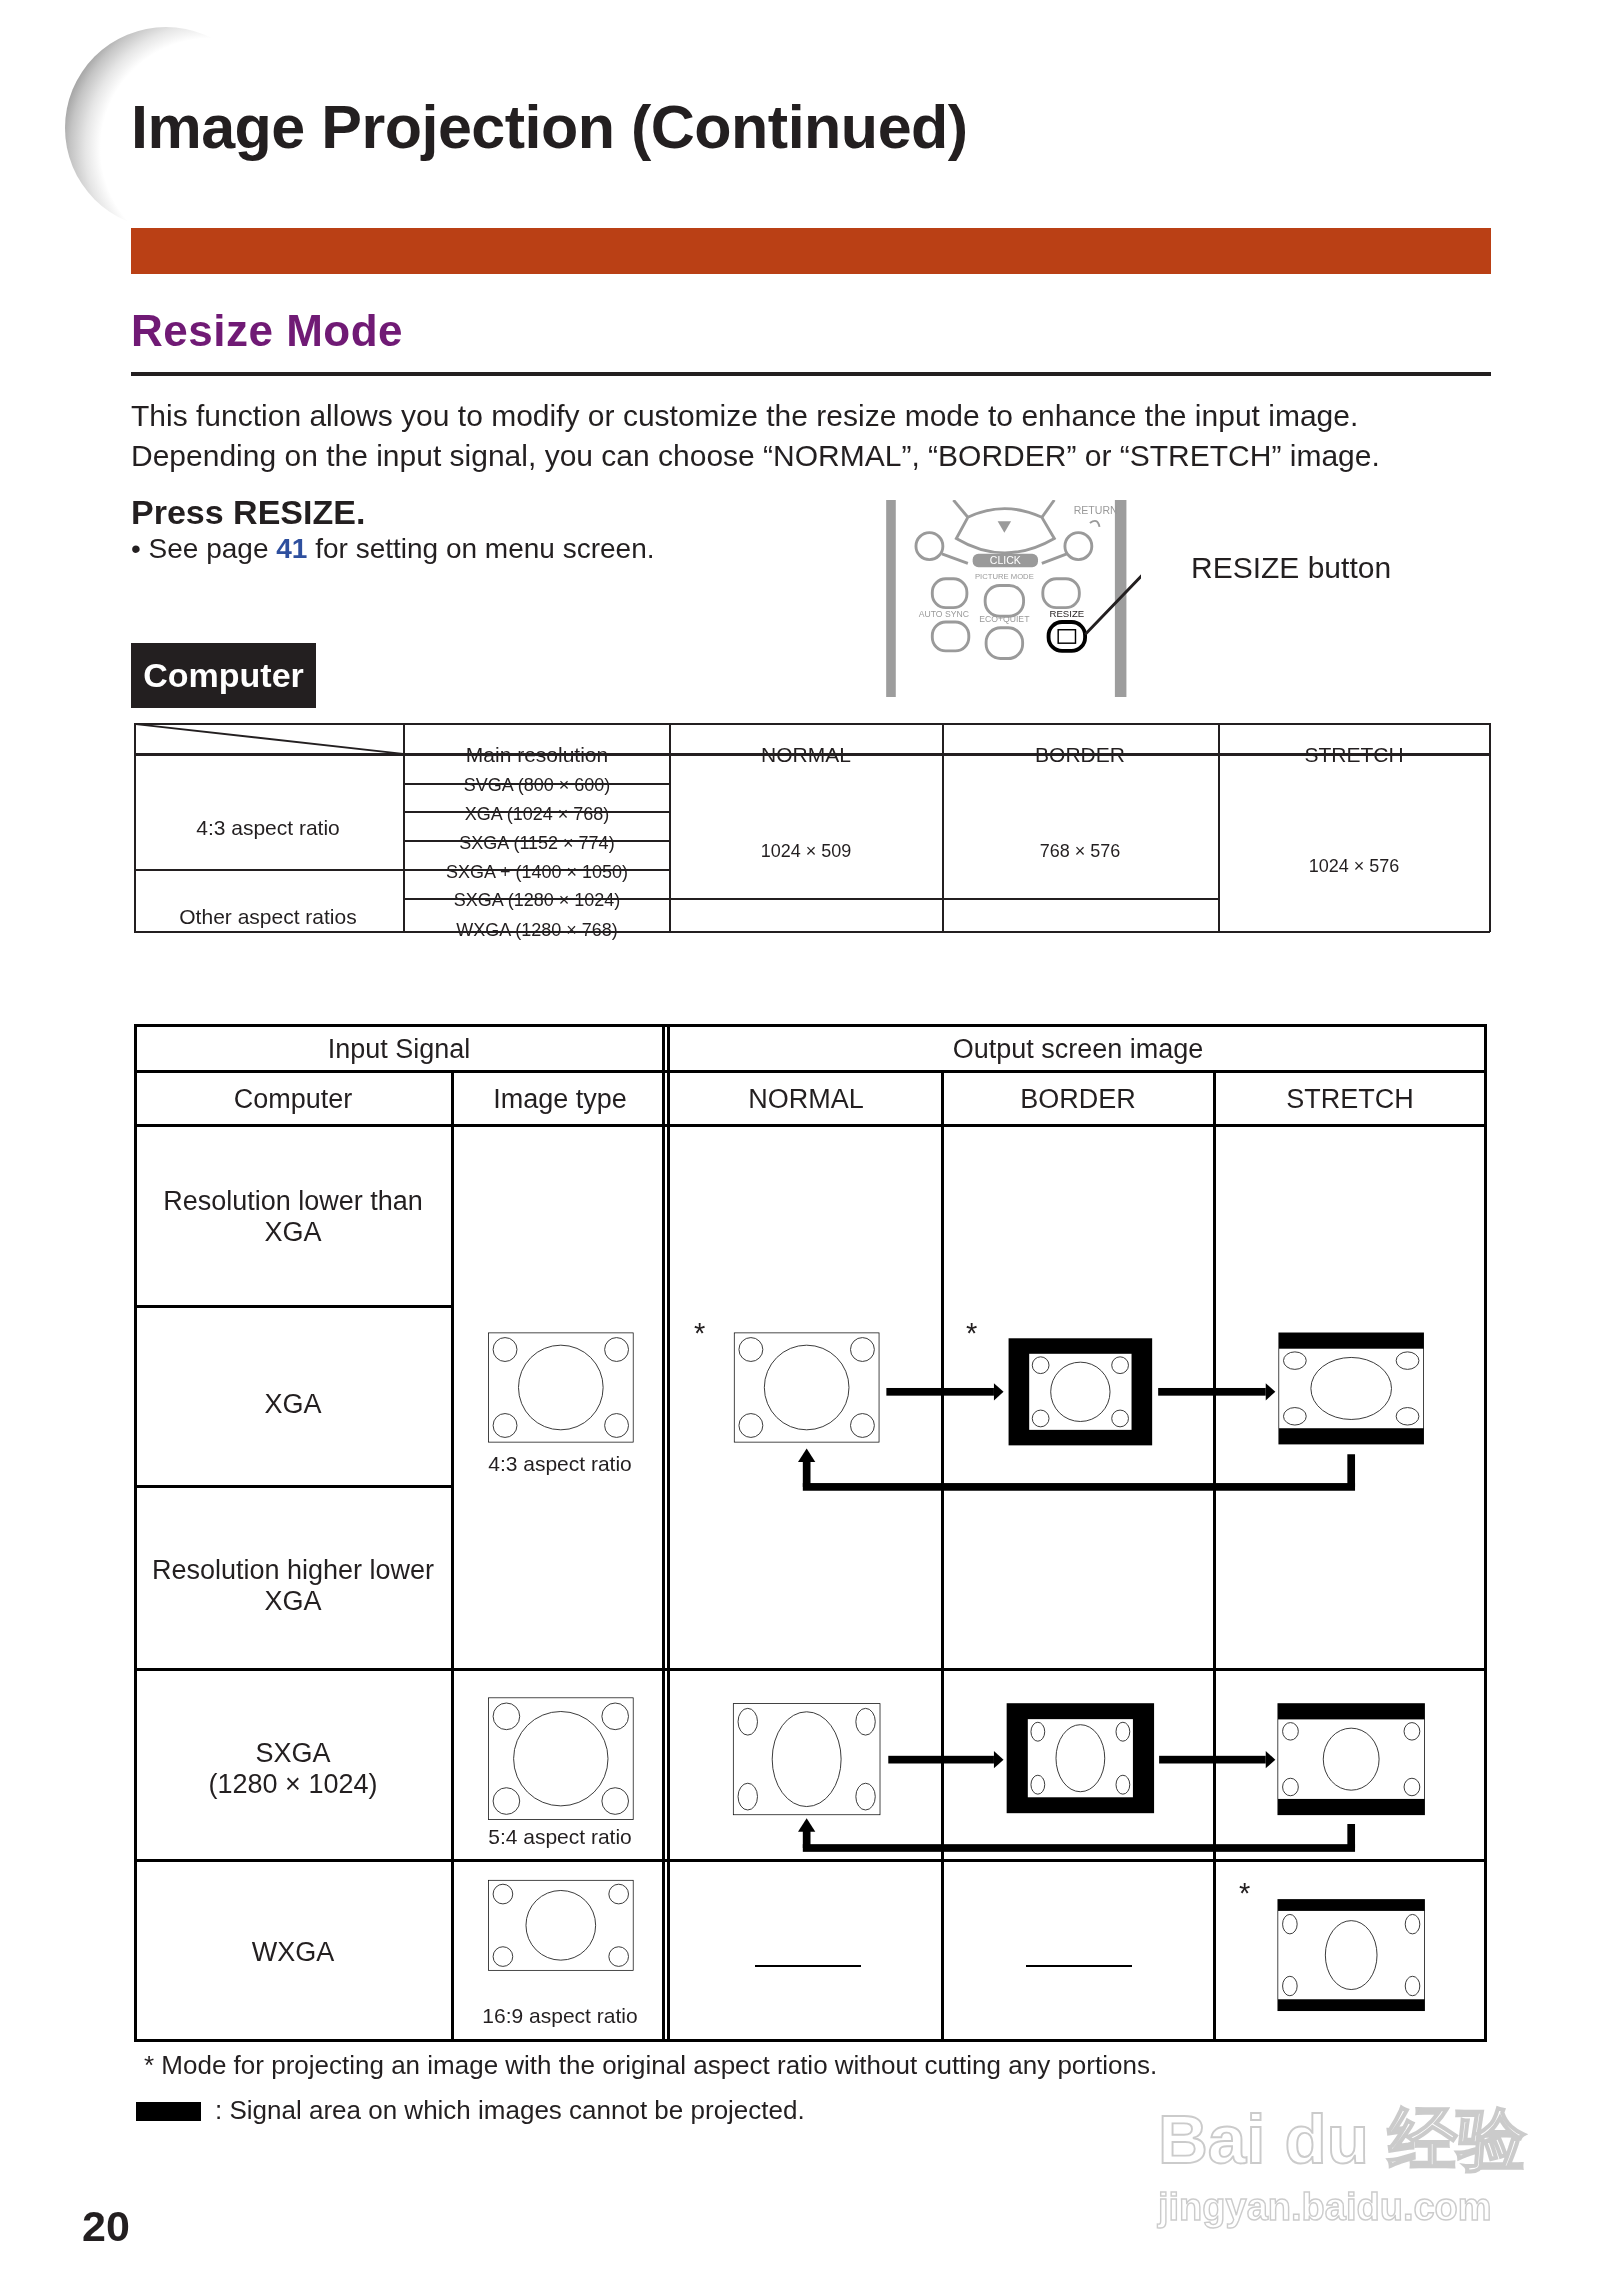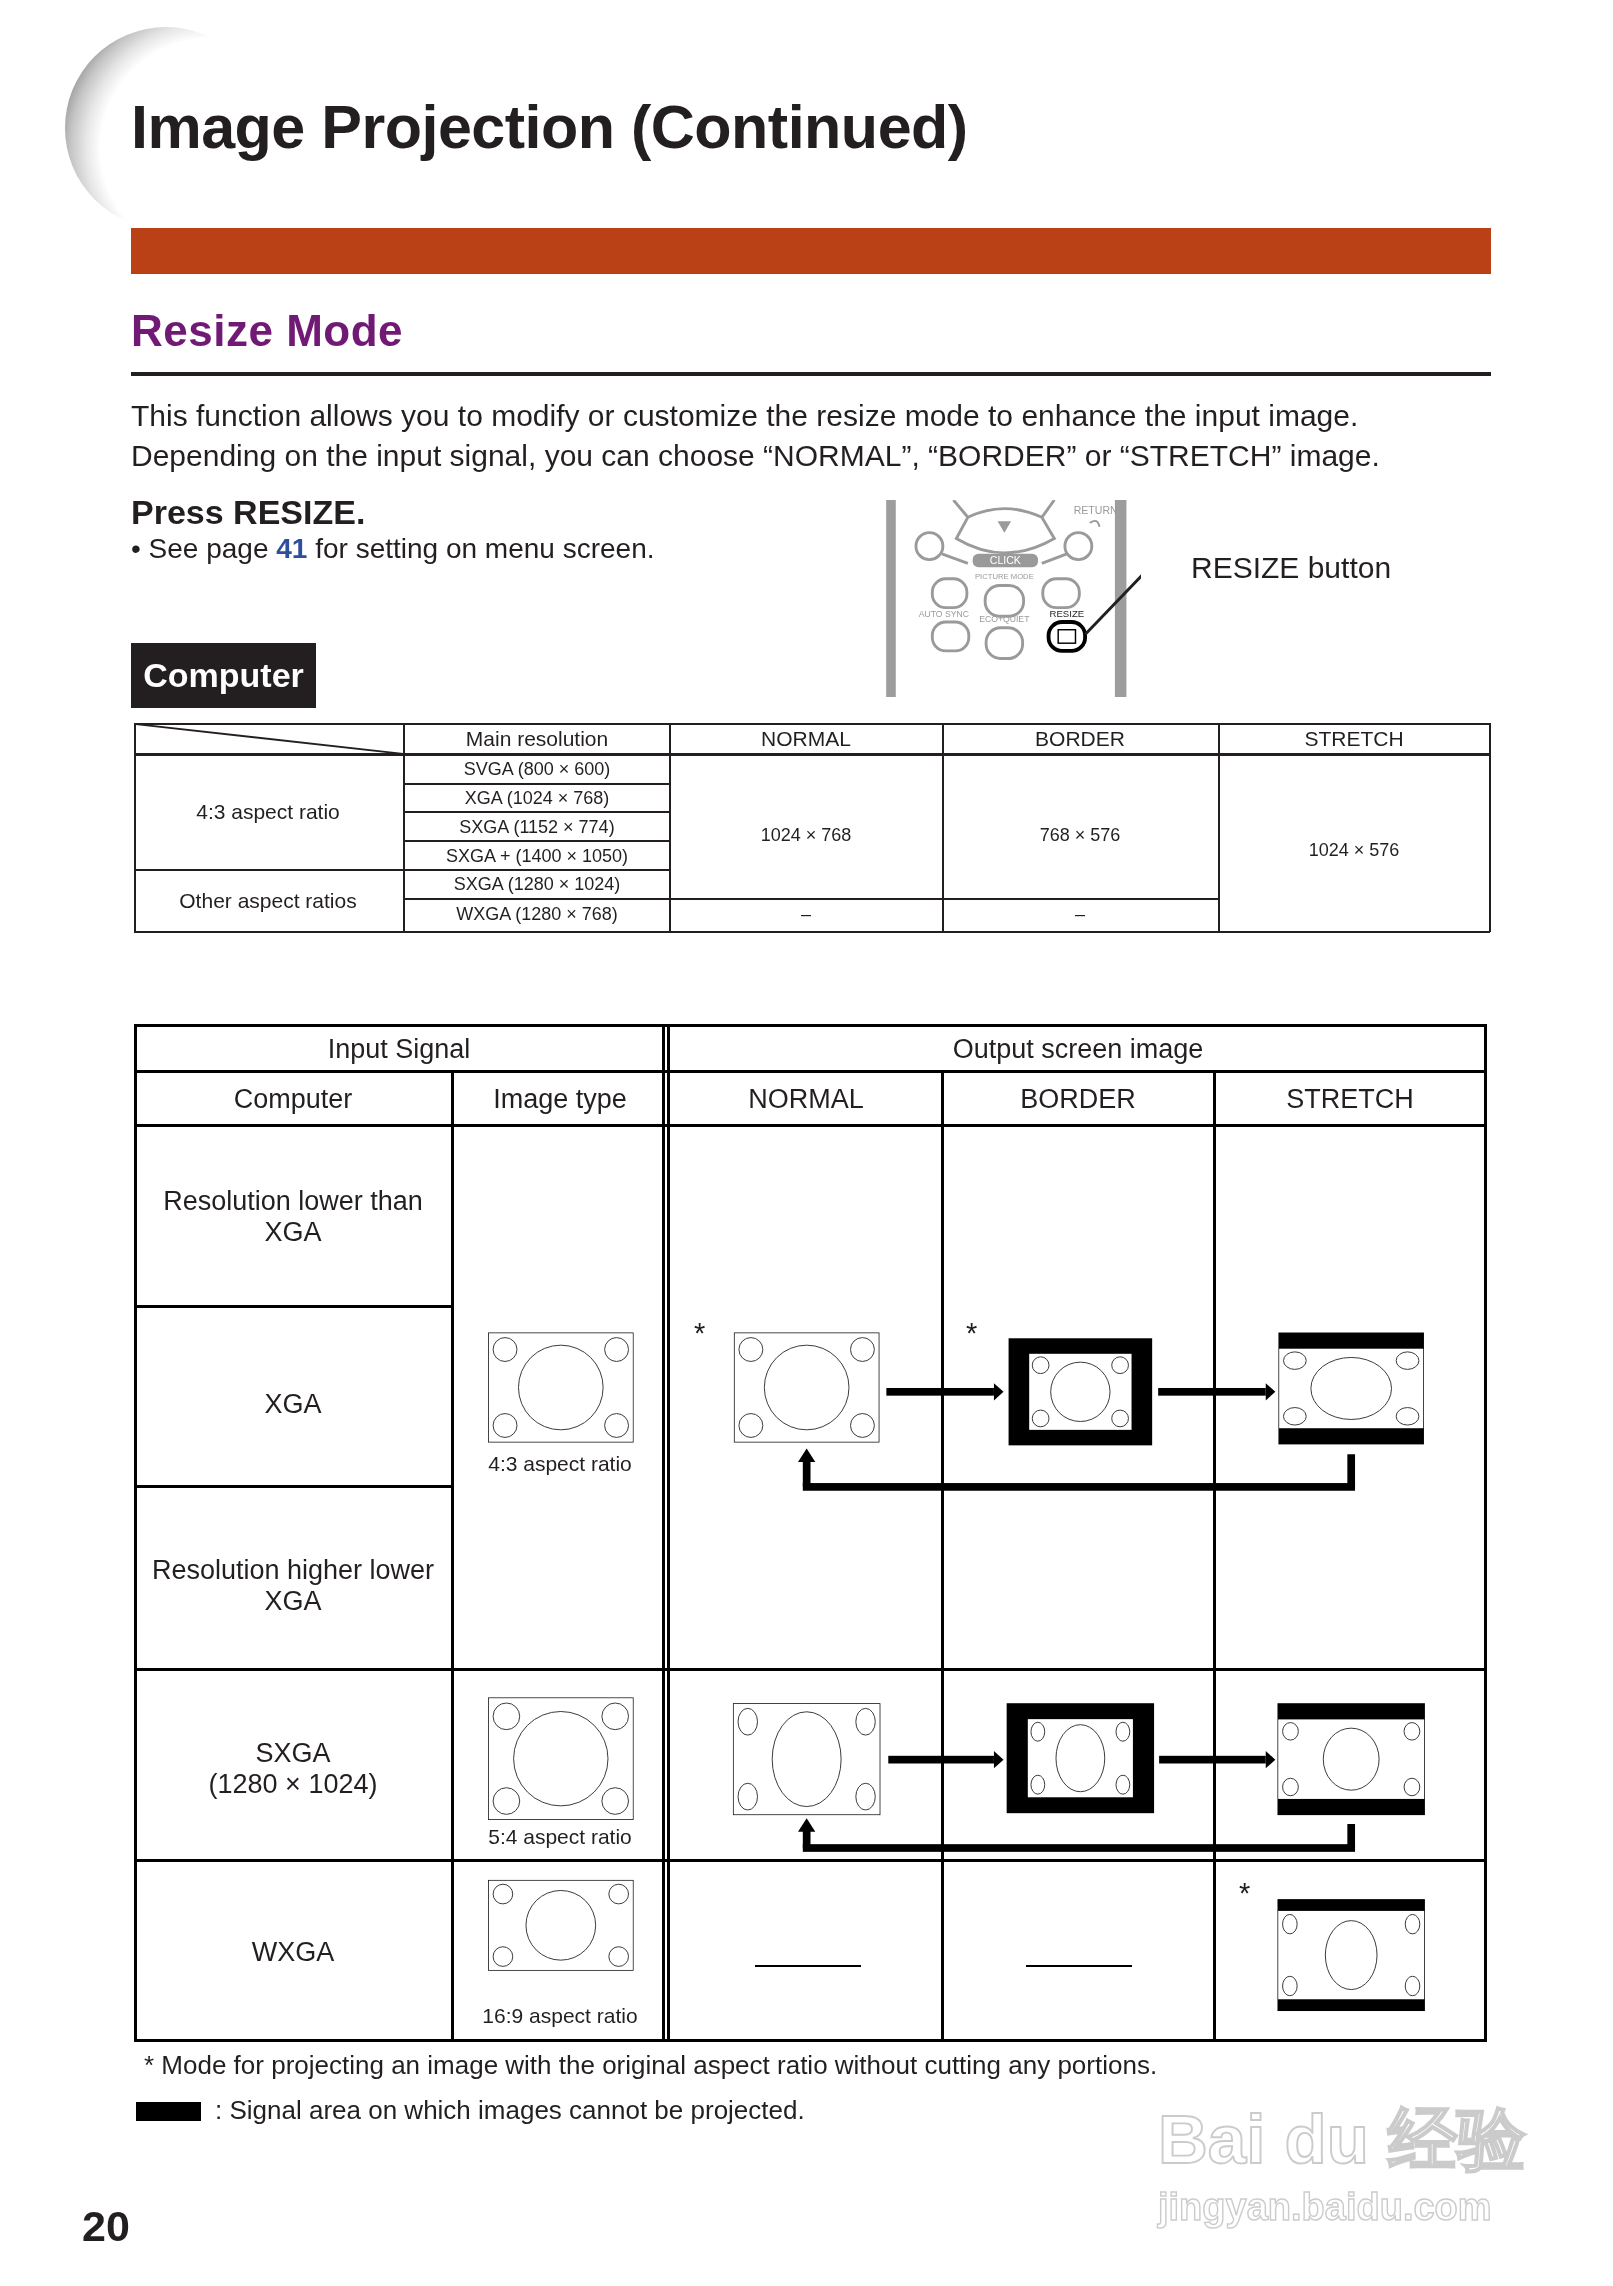--- a/index.html
+++ b/index.html
@@ -26,21 +26,21 @@
 
   .remote { left:886px; top:500px; width:255px; height:197px; }
   .resize-label { left:1191px; top:551px; font-size:30px; white-space:nowrap; }
 
   .computer-badge { left:131px; top:643px; width:185px; height:65px; background:#231f20; color:#fff;
      font-size:34px; font-weight:bold; display:flex; align-items:center; justify-content:center; }
 
   
   .t1 { left:134px; top:723px; width:1356px; height:209px; }
   .t1 .line { position:absolute; background:#231f20; }
-  .t1 .txt { position:absolute; font-size:21px; text-align:right; white-space:nowrap; transform:translate(-50%,-50%); }
+  .t1 .txt { position:absolute; font-size:21px; text-align:right; white-space:nowrap; transform:translate(-50%,-50%);margin-top:16px; }
   .t1 .txt.sm { font-size:18px; }
 
   
   .t2 { left:134px; top:1024px; width:1353px; height:1274px; }
   .t2 .line { position:absolute; background:#000; }
   .t2 .txt { position:absolute; font-size:27px; text-align:center; white-space:nowrap; transform:translate(-50%,-50%); line-height:31px; }
   .t2 .cap { position:absolute; font-size:21px; white-space:nowrap; transform:translate(-50%,0); }
   .t2 .star { position:absolute; font-size:29px; }
   .t2 svg.fig { position:absolute; overflow:visible; }
 
@@ -135,21 +135,21 @@
   <div class="txt" style="left:134px;top:89px">4:3 aspect ratio</div>
   <div class="txt" style="left:134px;top:178px">Other aspect ratios</div>
 
   <div class="txt sm" style="left:403px;top:46px">SVGA (800 × 600)</div>
   <div class="txt sm" style="left:403px;top:75px">XGA (1024 × 768)</div>
   <div class="txt sm" style="left:403px;top:104px">SXGA (1152 × 774)</div>
   <div class="txt sm" style="left:403px;top:133px">SXGA + (1400 × 1050)</div>
   <div class="txt sm" style="left:403px;top:161px">SXGA (1280 × 1024)</div>
   <div class="txt sm" style="left:403px;top:191px">WXGA (1280 × 768)</div>
 
-  <div class="txt sm" style="left:672px;top:112px">1024 × 768</div>
+  <div class="txt sm" style="left:672px;top:112px">1024 × 509</div>
   <div class="txt sm" style="left:672px;top:191px">–</div>
   <div class="txt sm" style="left:946px;top:112px">768 × 576</div>
   <div class="txt sm" style="left:946px;top:191px">–</div>
   <div class="txt sm" style="left:1220px;top:127px">1024 × 576</div>
 </div>
 
 <div class="abs t2">
 
   <div class="line" style="left:0;top:0;width:1353px;height:2.9px"></div>
   <div class="line" style="left:0;top:1015px;width:1353px;height:2.9px"></div>

